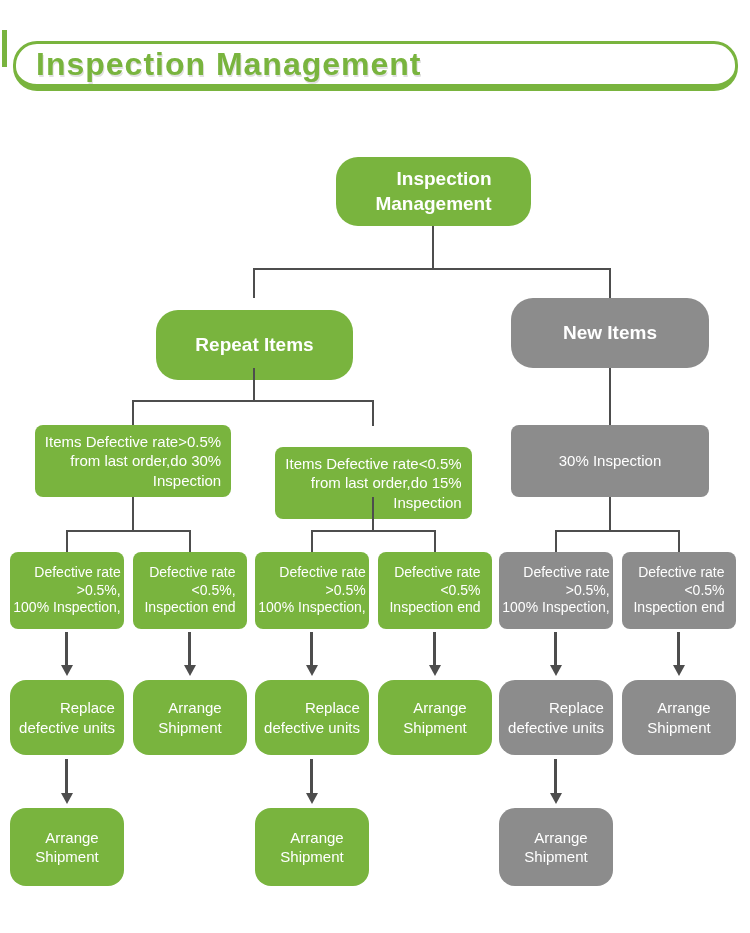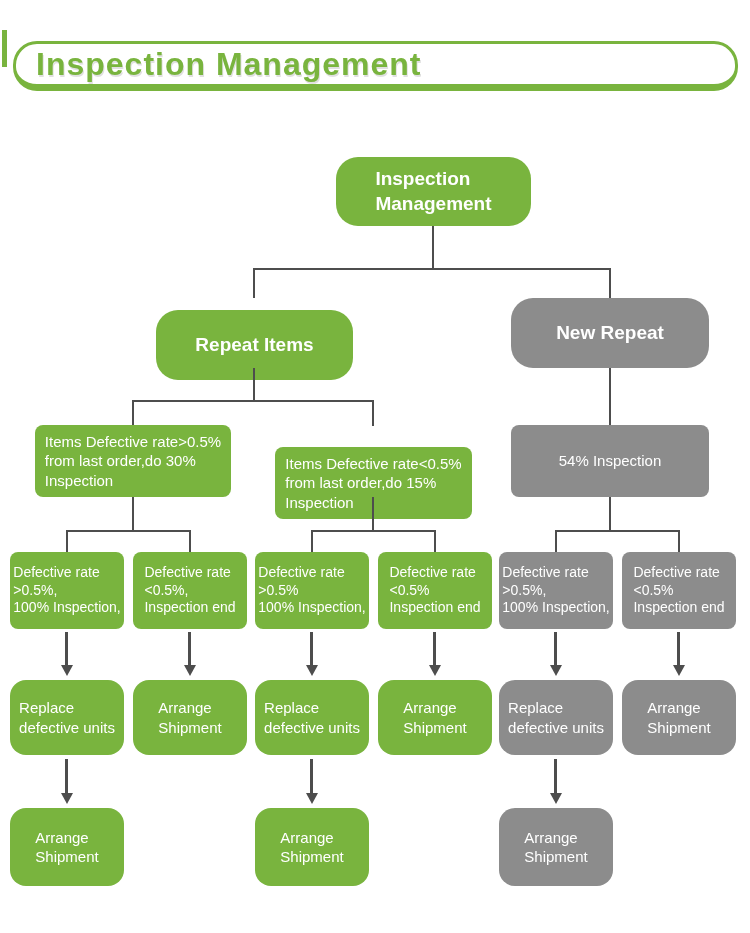--- a/index.html
+++ b/index.html
@@ -22,21 +22,21 @@
   .page-title{
     font-size:32px;font-weight:bold;color:var(--green);
     letter-spacing:1px;padding-left:20px;white-space:nowrap;
     text-shadow:1px 2px 0 rgba(0,0,0,0.12);
   }
 
   
   .node{
     position:absolute;color:var(--white);
     display:flex;align-items:center;justify-content:center;
-    text-align:left;white-space:pre-line;line-height:1.28;
+    text-align:right;white-space:pre-line;line-height:1.28;
     padding:1px 2px;
   }
   .green{background:var(--green);}
   .gray{background:var(--gray);}
   .big{font-size:19px;font-weight:bold;border-radius:22px;}
   .mid{font-size:15px;border-radius:8px;}
   .small{font-size:14px;border-radius:8px;}
   .midsmall{font-size:15px;border-radius:16px;}
 
   
@@ -66,35 +66,35 @@
 
     <div class="node green big" style="left:336px;top:157px;width:195px;height:69px">Inspection
 Management</div>
 
     <div class="vline" style="left:432px;top:226px;height:43px"></div>
     <div class="hline" style="left:253px;top:268px;width:358px"></div>
     <div class="vline" style="left:253px;top:268px;height:30px"></div>
     <div class="vline" style="left:609px;top:268px;height:30px"></div>
 
     <div class="node green big" style="left:156px;top:310px;width:197px;height:70px">Repeat Items</div>
-    <div class="node gray big" style="left:511px;top:298px;width:198px;height:70px">New Repeat</div>
+    <div class="node gray big" style="left:511px;top:298px;width:198px;height:70px">New Items</div>
 
     <div class="vline" style="left:253px;top:368px;height:33px"></div>
     <div class="hline" style="left:132px;top:400px;width:242px"></div>
     <div class="vline" style="left:132px;top:400px;height:26px"></div>
     <div class="vline" style="left:372px;top:400px;height:26px"></div>
     <div class="vline" style="left:609px;top:368px;height:58px"></div>
 
     <div class="node green mid" style="left:35px;top:425px;width:196px;height:72px">Items Defective rate&gt;0.5%
 from last order,do 30%
 Inspection</div>
     <div class="node green mid" style="left:275px;top:447px;width:197px;height:72px">Items Defective rate&lt;0.5%
 from last order,do 15%
 Inspection</div>
-    <div class="node gray mid" style="left:511px;top:425px;width:198px;height:72px">54% Inspection</div>
+    <div class="node gray mid" style="left:511px;top:425px;width:198px;height:72px">30% Inspection</div>
 
     <div class="vline" style="left:132px;top:497px;height:34px"></div>
     <div class="hline" style="left:66px;top:530px;width:125px"></div>
     <div class="vline" style="left:66px;top:530px;height:23px"></div>
     <div class="vline" style="left:189px;top:530px;height:23px"></div>
 
     <div class="vline" style="left:372px;top:497px;height:34px"></div>
     <div class="hline" style="left:311px;top:530px;width:125px"></div>
     <div class="vline" style="left:311px;top:530px;height:23px"></div>
     <div class="vline" style="left:434px;top:530px;height:23px"></div>

